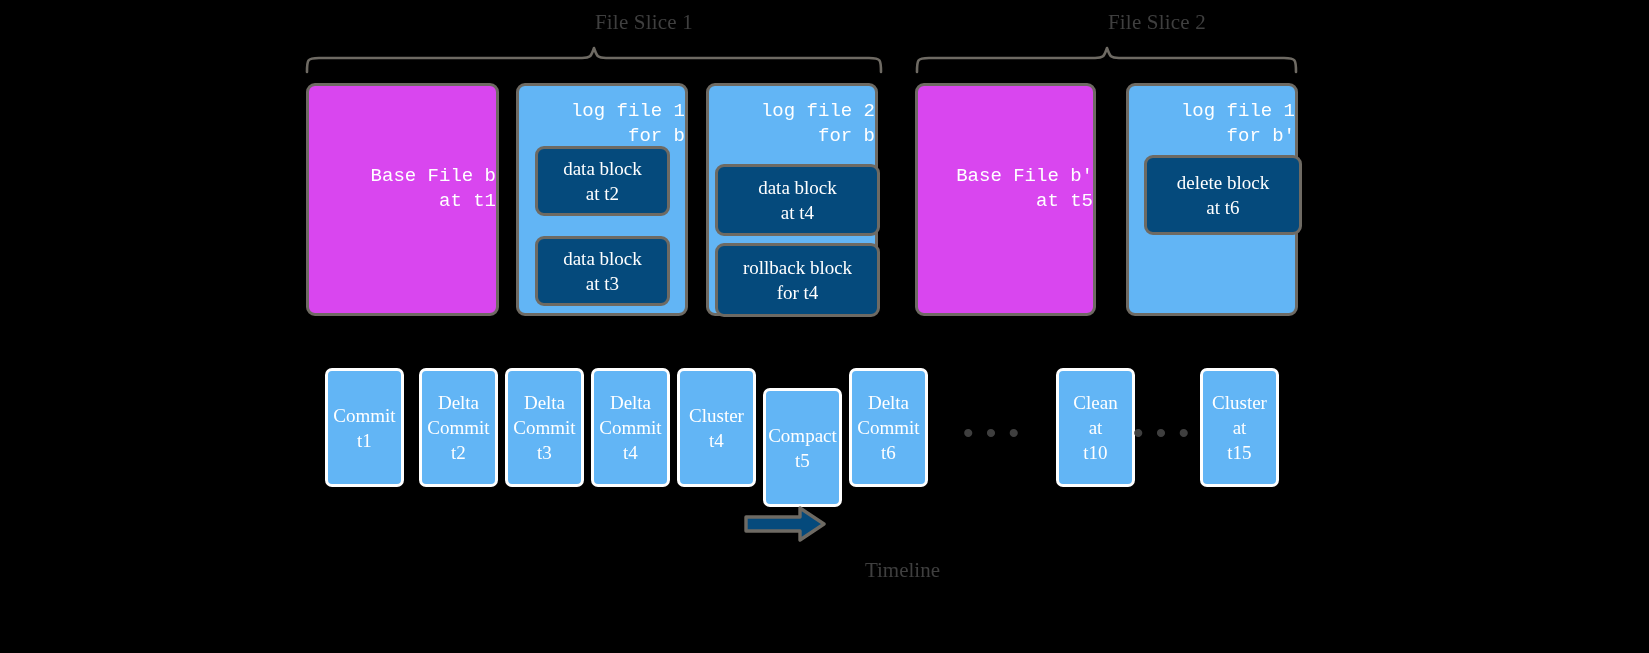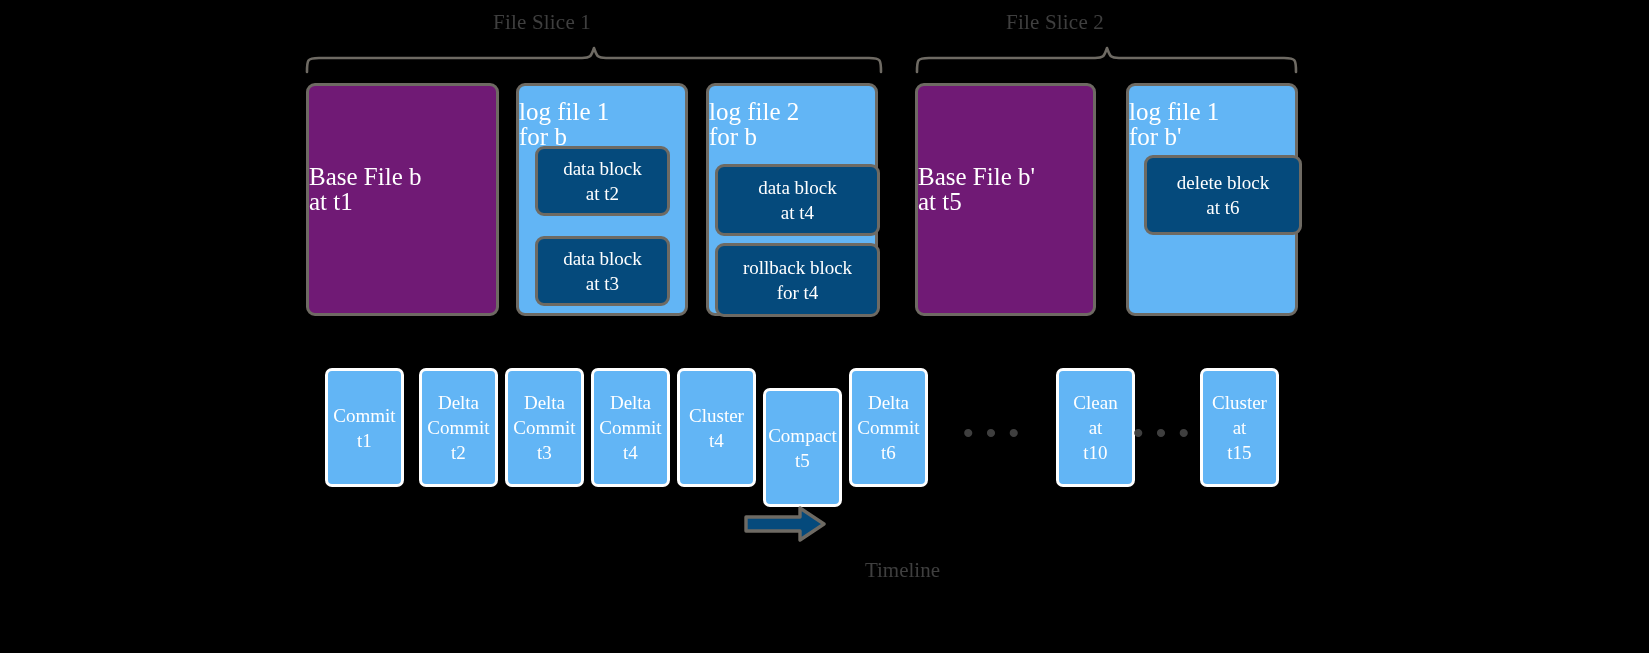--- a/index.html
+++ b/index.html
@@ -10,47 +10,48 @@
     overflow:hidden;
     position:relative;
   }
   .stage{position:absolute;left:0;top:0;width:1649px;height:653px;}
 
   
   .slice-label{
     position:absolute;
     color:#3f3f3f;
     font-size:21px;
-    text-align:left;
+    text-align:right;
     white-space:nowrap;
     letter-spacing:.2px;
     font-family:Liberation Serif, serif;
   }
   
   .brace{position:absolute;}
   .brace svg{display:block;overflow:visible;}
 
   
   .fbox{
     position:absolute;
     border:3px solid #6e6a63;
     border-radius:9px;
     box-sizing:border-box;
   }
-  .fbox.dark{background:#701a75;}
+  .fbox.dark{background:#d946ef;}
   .fbox.light{background:#62b5f5;}
 
   .fbox-title{
     position:absolute;
     left:0;right:0;
-    text-align:left;
-    font-size:25px;
+    text-align:right;
+    font-size:19px;
     line-height:25px;
     color:#ffffff;
     white-space:pre-line;
+    font-family:Liberation Mono, monospace;
   }
 
   
   .iblock{
     position:absolute;
     background:#054a7c;
     border:3px solid #6e6a63;
     border-radius:9px;
     box-sizing:border-box;
     display:flex;

